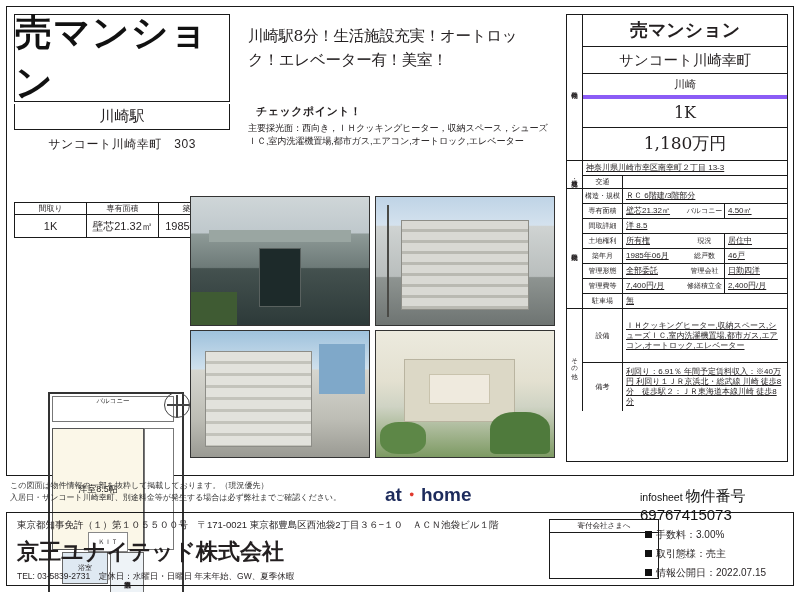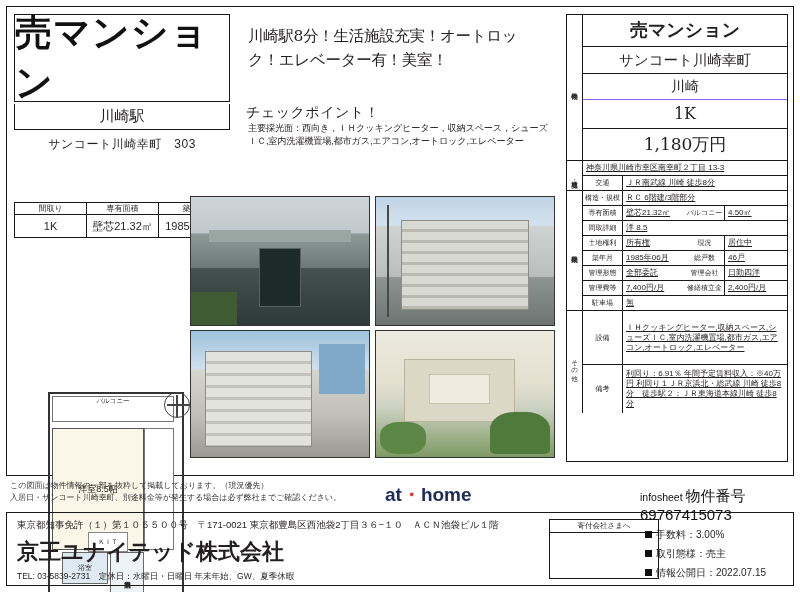--- a/index.html
+++ b/index.html
@@ -47,21 +47,21 @@
   .spec3 .cell .hd { font-size:8px; text-align:center; border-bottom:1px solid #1a1a1a; line-height:11px; }
   .spec3 .cell .vl { flex:1; display:flex; align-items:center; justify-content:center; font-size:11px; }
 
   
   .catch {
     position:absolute; left:248px; top:24px; width:300px;
     font-size:15.5px; line-height:1.55; font-family:"DejaVu Serif", serif;
     letter-spacing:-0.3px;
   }
   .cp-title {
-    position:absolute; left:246px; top:104px; font-size:14px; font-weight:400;
+    position:absolute; left:256px; top:104px; font-size:11px; font-weight:700;
     letter-spacing:0.5px;
   }
   .cp-body {
     position:absolute; left:248px; top:122px; width:300px;
     font-size:9.2px; line-height:1.45; letter-spacing:-0.2px;
   }
 
   
   .fp {
     position:absolute; left:24px; top:196px; width:160px; height:262px;
@@ -136,21 +136,21 @@
   .rt-row:last-child { border-bottom:none; }
   .rt-row .k {
     width:40px; border-right:1px solid #1a1a1a; font-size:7px;
     display:flex; align-items:center; justify-content:center; text-align:center;
     padding:2px 1px;
   }
   .rt-row .v { flex:1; padding:2px 3px; font-size:8px; display:flex; align-items:center;text-decoration:underline; }
   .big-line { text-align:center; font-family:"DejaVu Serif", serif; }
   .bl1 { font-size:18px; font-weight:700; padding:4px 0; border-bottom:1px solid #1a1a1a; }
   .bl2 { font-size:14.5px; padding:4px 0; border-bottom:1px solid #1a1a1a; }
-  .bl3 { font-size:14px; padding:4px 0; border-bottom:1px solid #8b5cf6; }
+  .bl3 { font-size:11px; padding:4px 0; border-bottom:4px solid #8b5cf6; }
   .bl4 { font-size:16px; padding:4px 0; border-bottom:1px solid #1a1a1a; }
   .bl5 { font-size:17px; padding:5px 0; }
 
   
   .notes {
     position:absolute; left:10px; top:480px; width:420px;
     font-size:8px; line-height:1.45; color:#333;
   }
   .athome {
     position:absolute; left:385px; top:482px;
@@ -296,21 +296,20 @@
     </div>
 
     <div class="rt-head">
       <div class="lab">所在地・交通</div>
       <div class="body">
         <div class="rt-row">
           <div class="v">神奈川県川崎市幸区南幸町２丁目 13-3</div>
         </div>
         <div class="rt-row">
           <div class="k">交通</div>
-          <div class="v">ＪＲ南武線 川崎 徒歩8分</div>
         </div>
       </div>
     </div>
 
     <div class="rt-head">
       <div class="lab">建物概要</div>
       <div class="body">
 
         <div class="rt-row">
           <div class="k">構造・規模</div>

